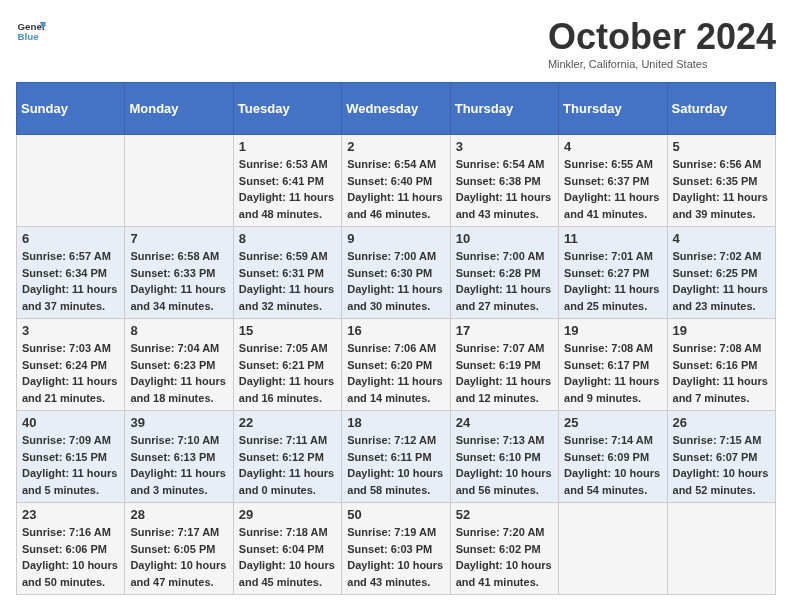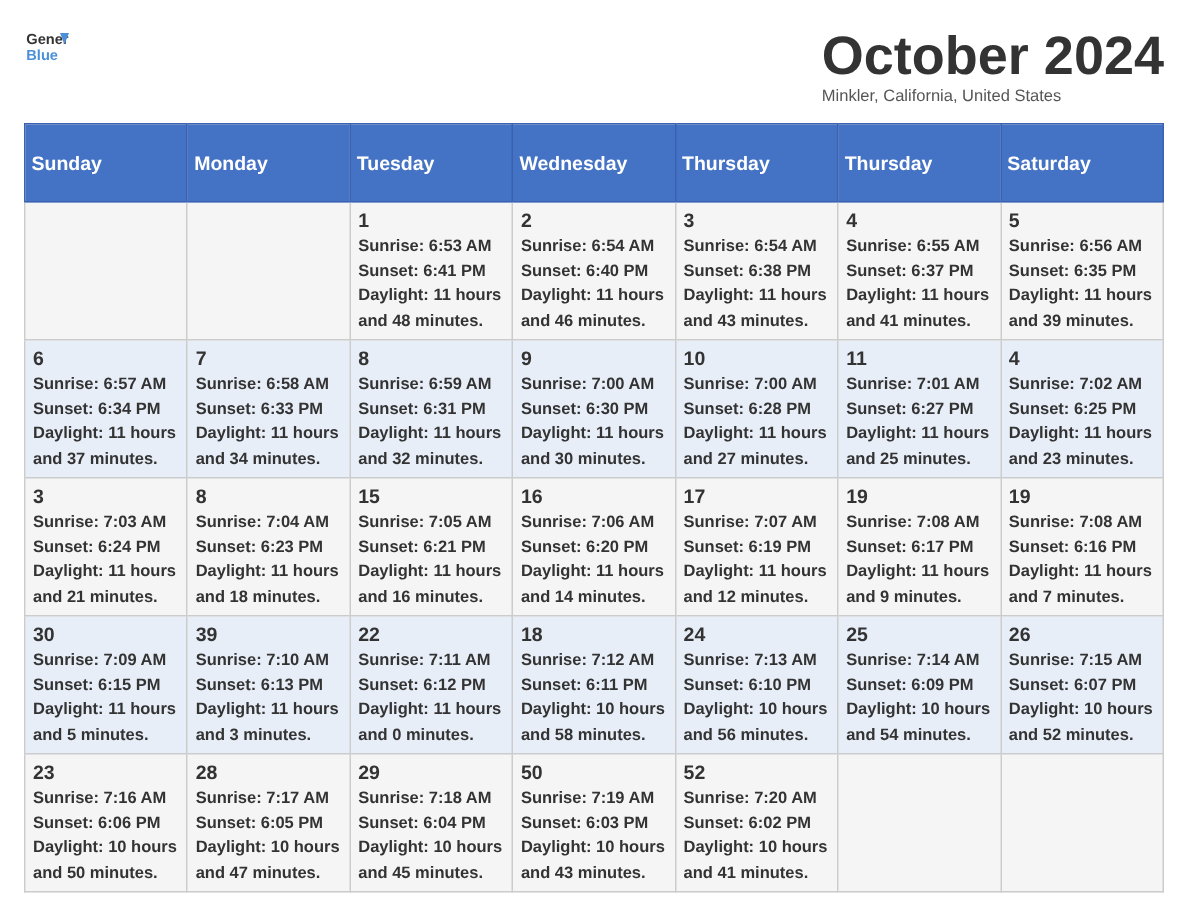--- a/index.html
+++ b/index.html
@@ -185,21 +185,21 @@
           <span class="day-num">19</span>
           <div class="day-info">Sunrise: 7:08 AM<br>Sunset: 6:17 PM<br>Daylight: 11 hours and 9 minutes.</div>
         </td>
         <td>
           <span class="day-num">19</span>
           <div class="day-info">Sunrise: 7:08 AM<br>Sunset: 6:16 PM<br>Daylight: 11 hours and 7 minutes.</div>
         </td>
       </tr>
       <tr>
         <td>
-          <span class="day-num">30</span>
+          <span class="day-num">40</span>
           <div class="day-info">Sunrise: 7:09 AM<br>Sunset: 6:15 PM<br>Daylight: 11 hours and 5 minutes.</div>
         </td>
         <td>
           <span class="day-num">39</span>
           <div class="day-info">Sunrise: 7:10 AM<br>Sunset: 6:13 PM<br>Daylight: 11 hours and 3 minutes.</div>
         </td>
         <td>
           <span class="day-num">22</span>
           <div class="day-info">Sunrise: 7:11 AM<br>Sunset: 6:12 PM<br>Daylight: 11 hours and 0 minutes.</div>
         </td>

